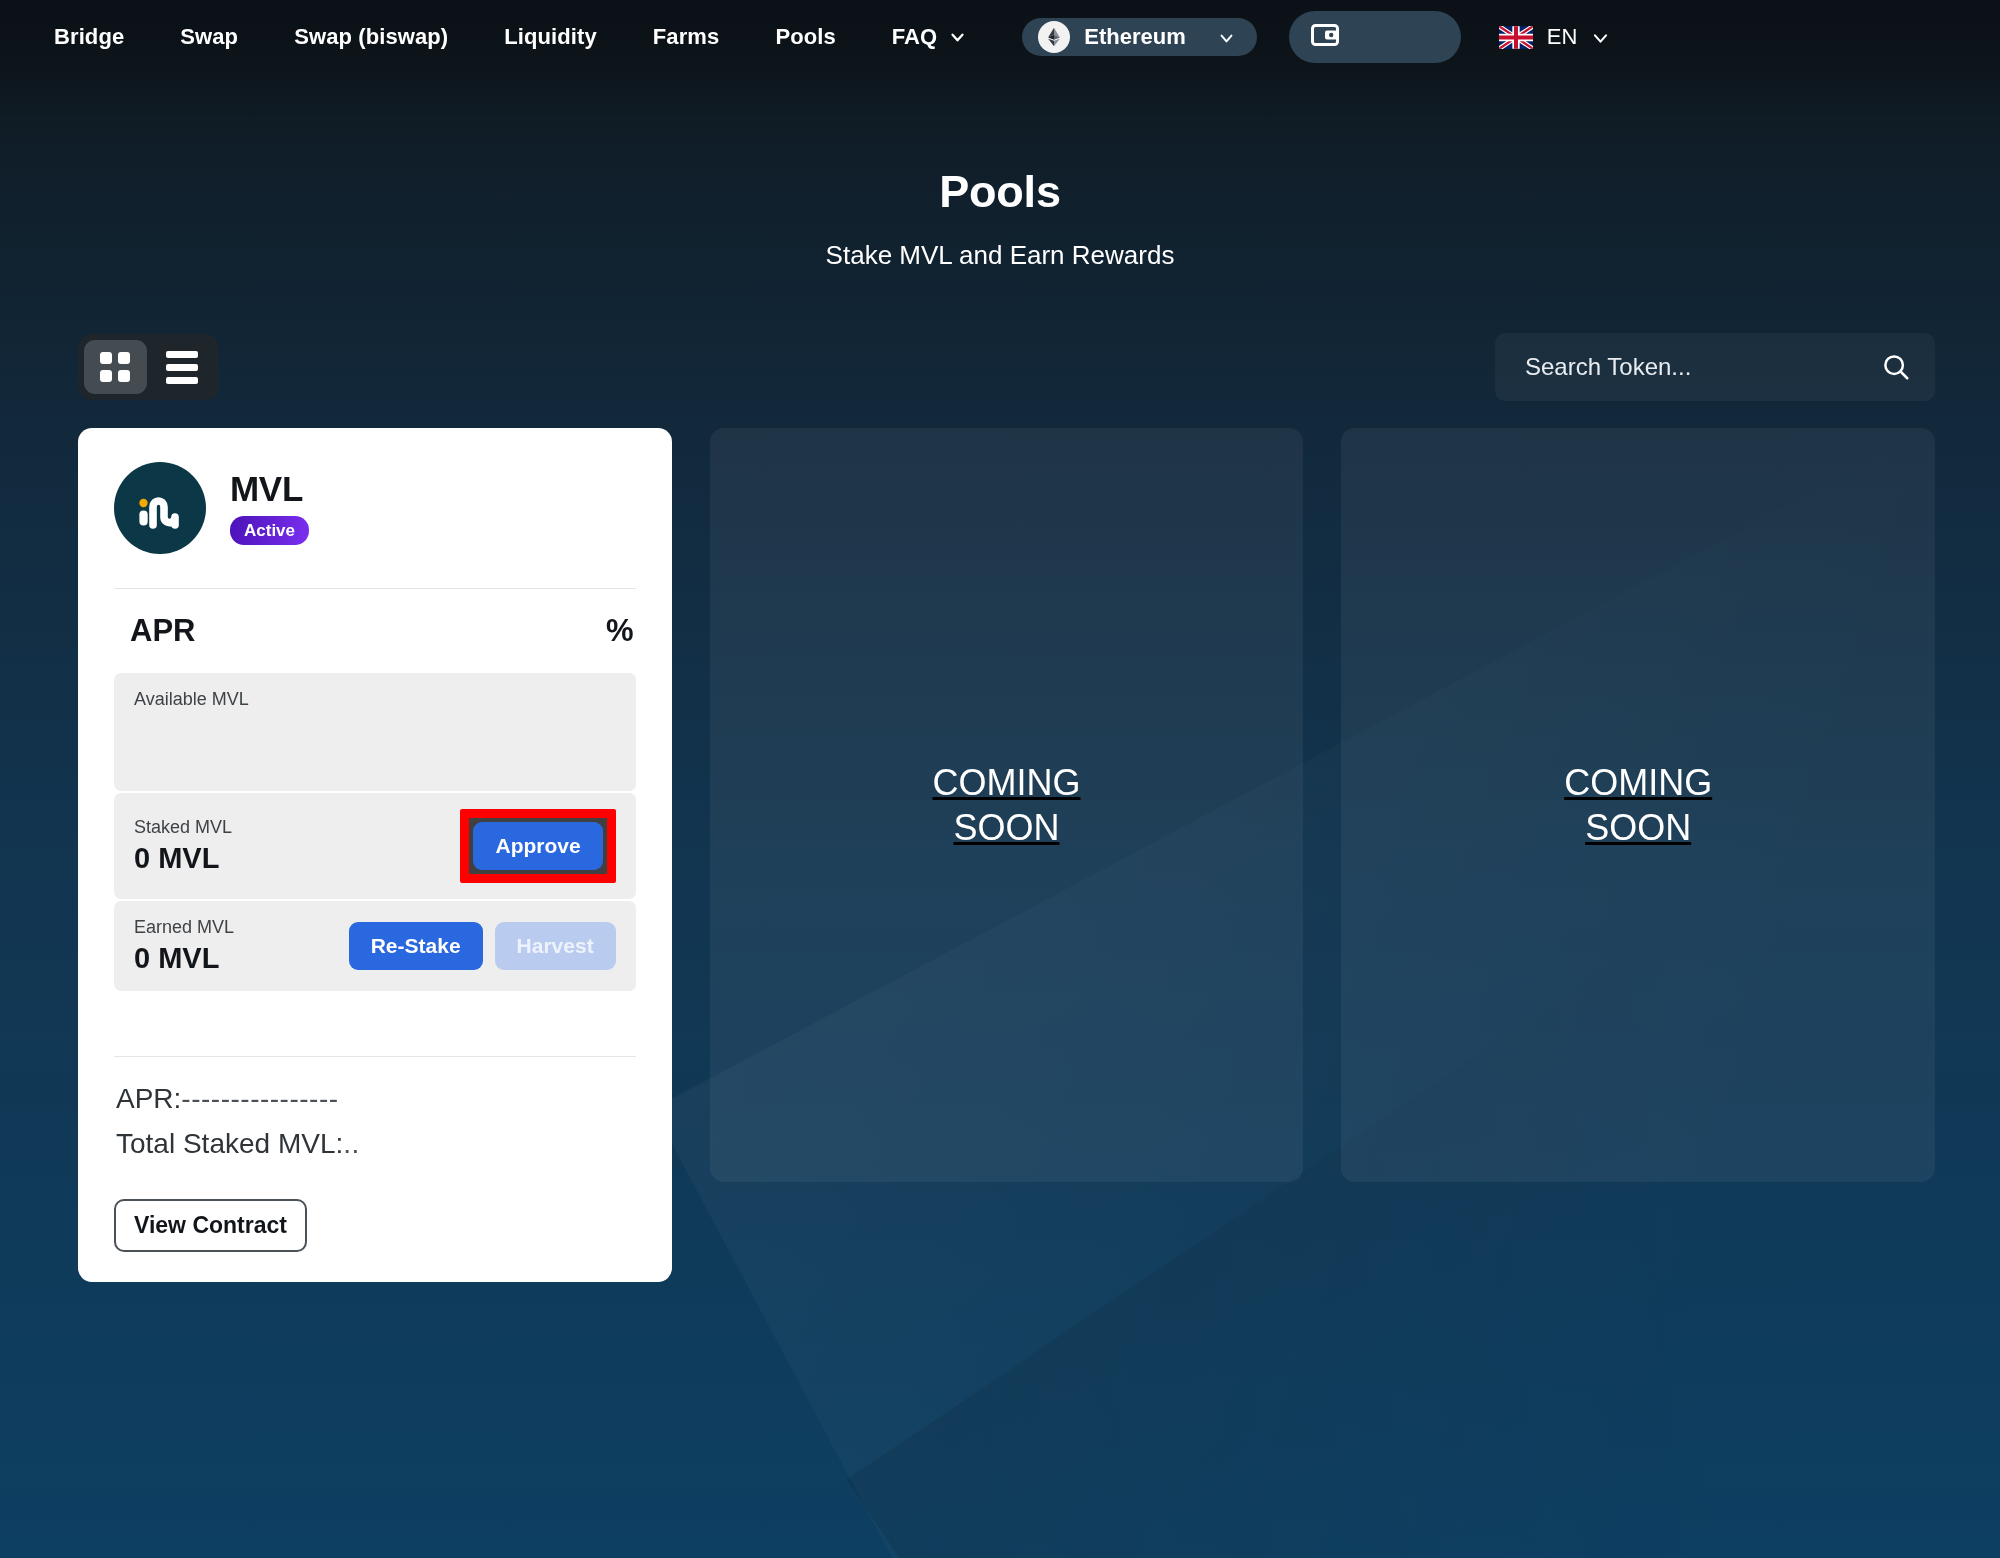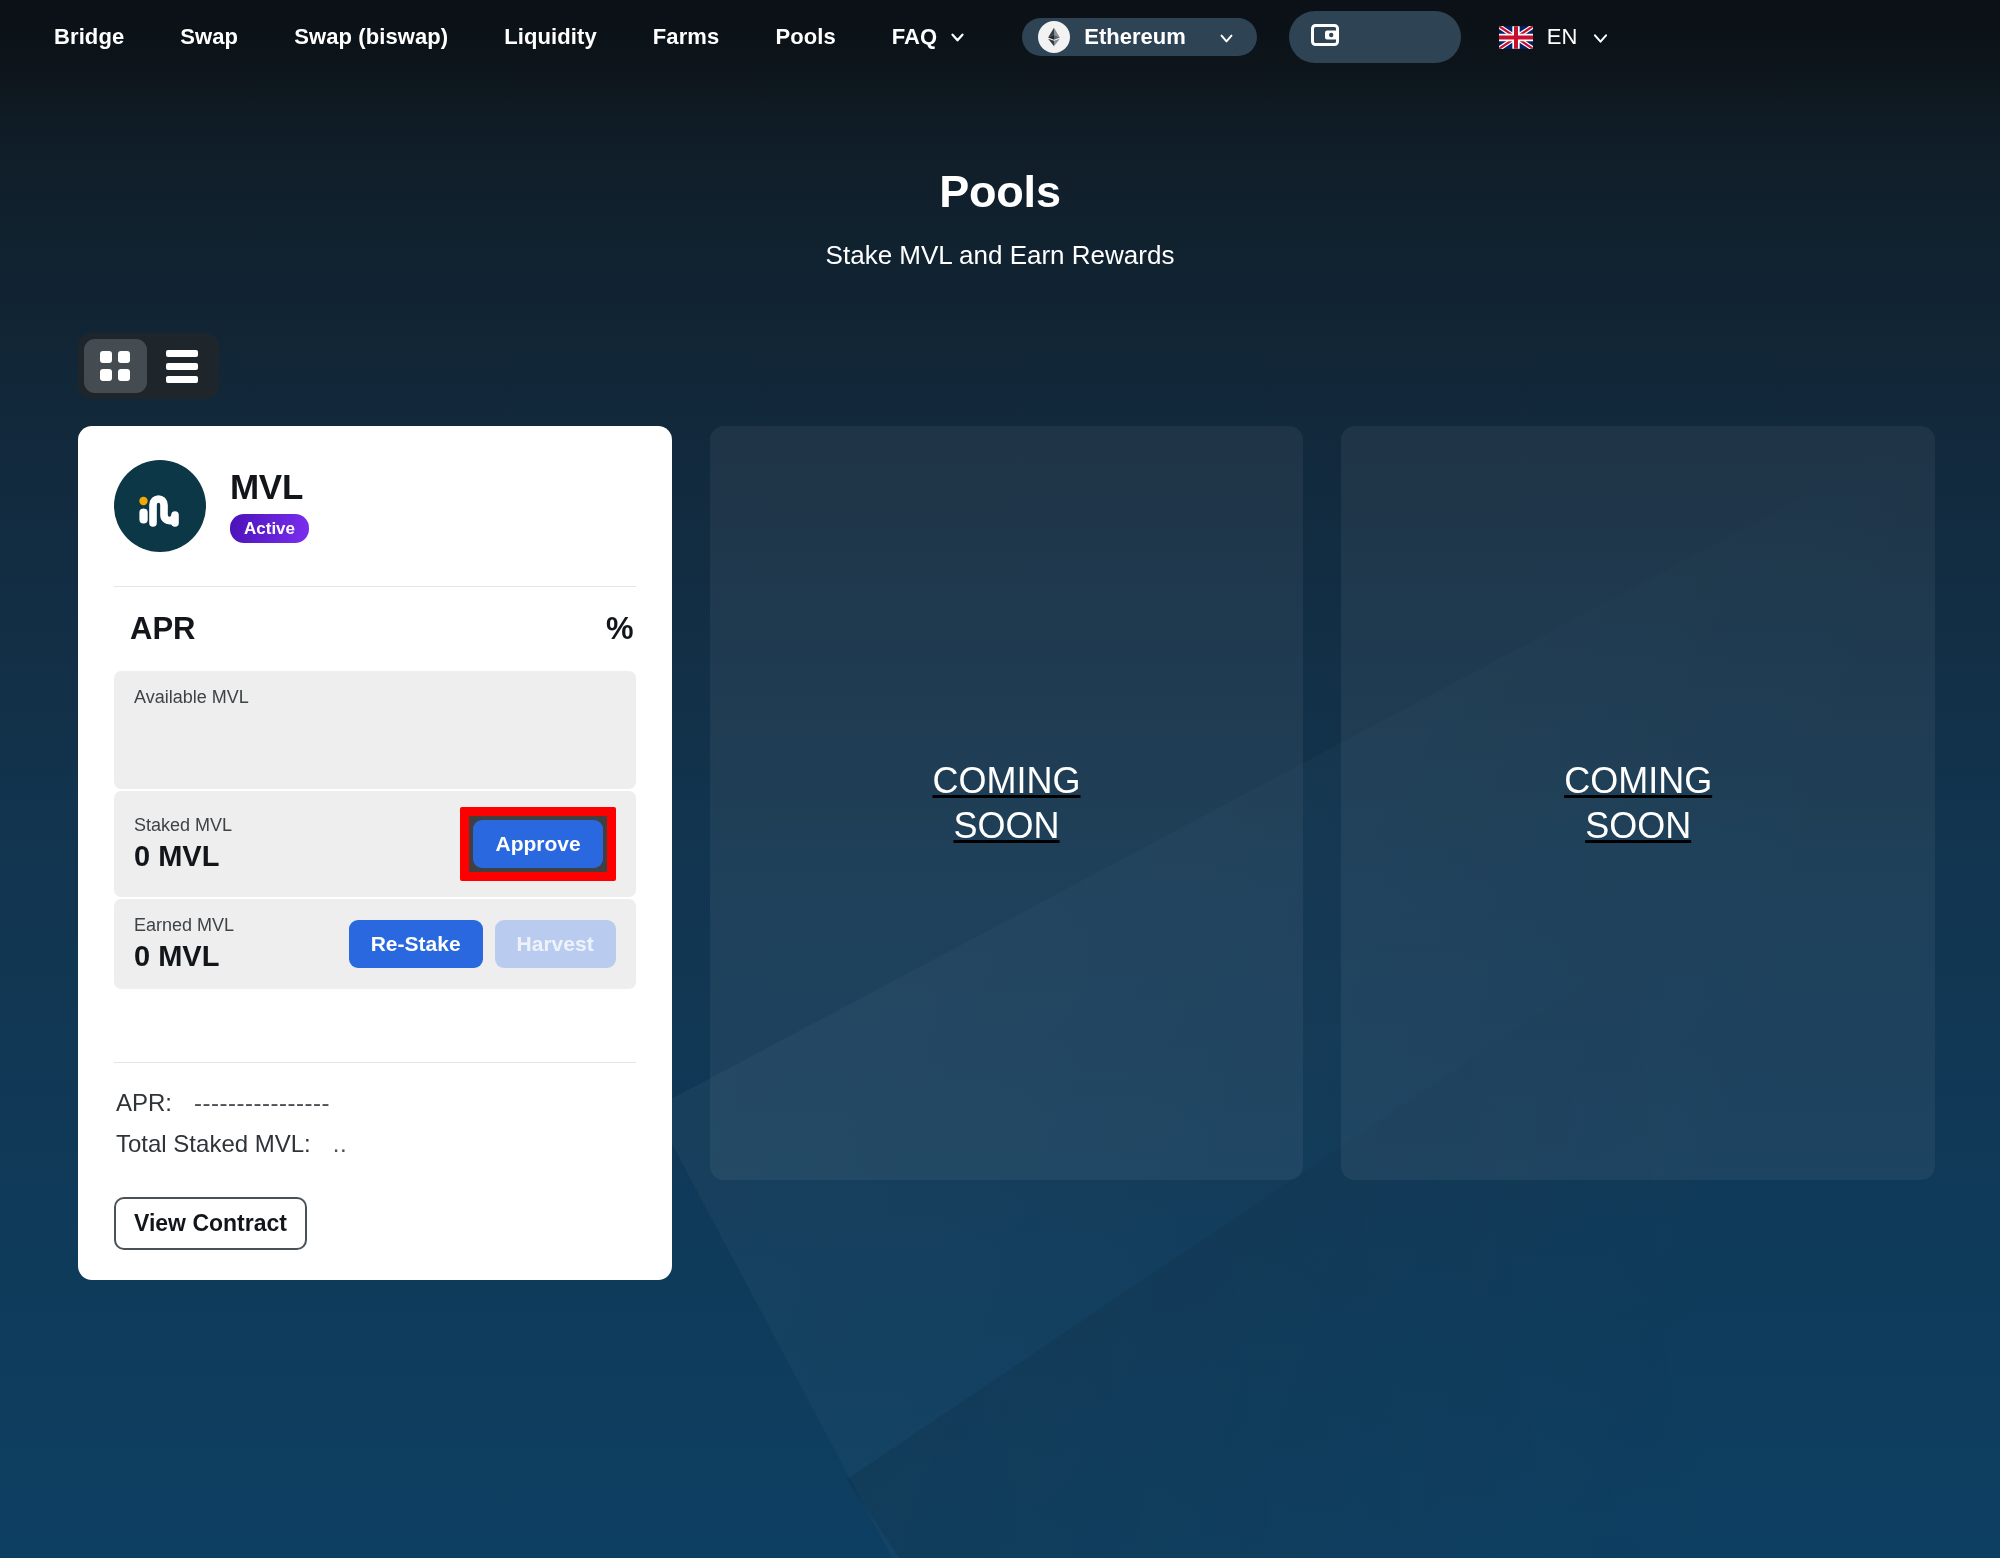--- a/index.html
+++ b/index.html
@@ -339,22 +339,22 @@
   }
 
   .card-footer {
     margin-top: auto;
     padding-bottom: 30px;
   }
   .footer-divider { height: 1px; background: #e3e5e7; margin: 0 0 26px 0; }
   .footer-line {
     display: flex;
     align-items: baseline;
-    gap: 22px;
-    font-size: 24px;
+    gap: 0;
+    font-size: 28px;
     color: #2f3439;
     margin-bottom: 13px;
     padding-left: 2px;
     text-align: right;
   }
   .footer-val { color: #4a5056; letter-spacing: 0.5px; }
   .view-contract {
     margin-top: 26px;
     background: #ffffff;
     border: 2px solid #4b5257;
@@ -477,20 +477,29 @@
     </div>
     <div class="view-btn">
       <span class="list-ico">
           <i></i>
           <i></i>
           <i></i>
         </span>
     </div>
   </div>
 
+  <div class="search-box">
+    <input class="search-input" type="text" placeholder="Search Token..." style="">
+    <span class="search-ico">
+      <svg width="30" height="30" viewBox="0 0 24 24" fill="none" stroke="#ffffff" stroke-width="2" stroke-linecap="round">
+        <circle cx="10.5" cy="10.5" r="7"></circle>
+          <line x1="15.8" y1="15.8" x2="21" y2="21"></line>
+      </svg>
+    </span>
+  </div>
 </div>
 
 <div class="cards">
 
   <div class="pool-card">
     <div class="card-head">
       <div class="token-logo">
         <svg width="62" height="62" viewBox="0 0 62 62">
           <circle cx="14.5" cy="26" r="4.2" fill="#f2a900"></circle>
           <rect x="10.4" y="33.5" width="8.3" height="15" rx="4.1" fill="#ffffff"></rect>

